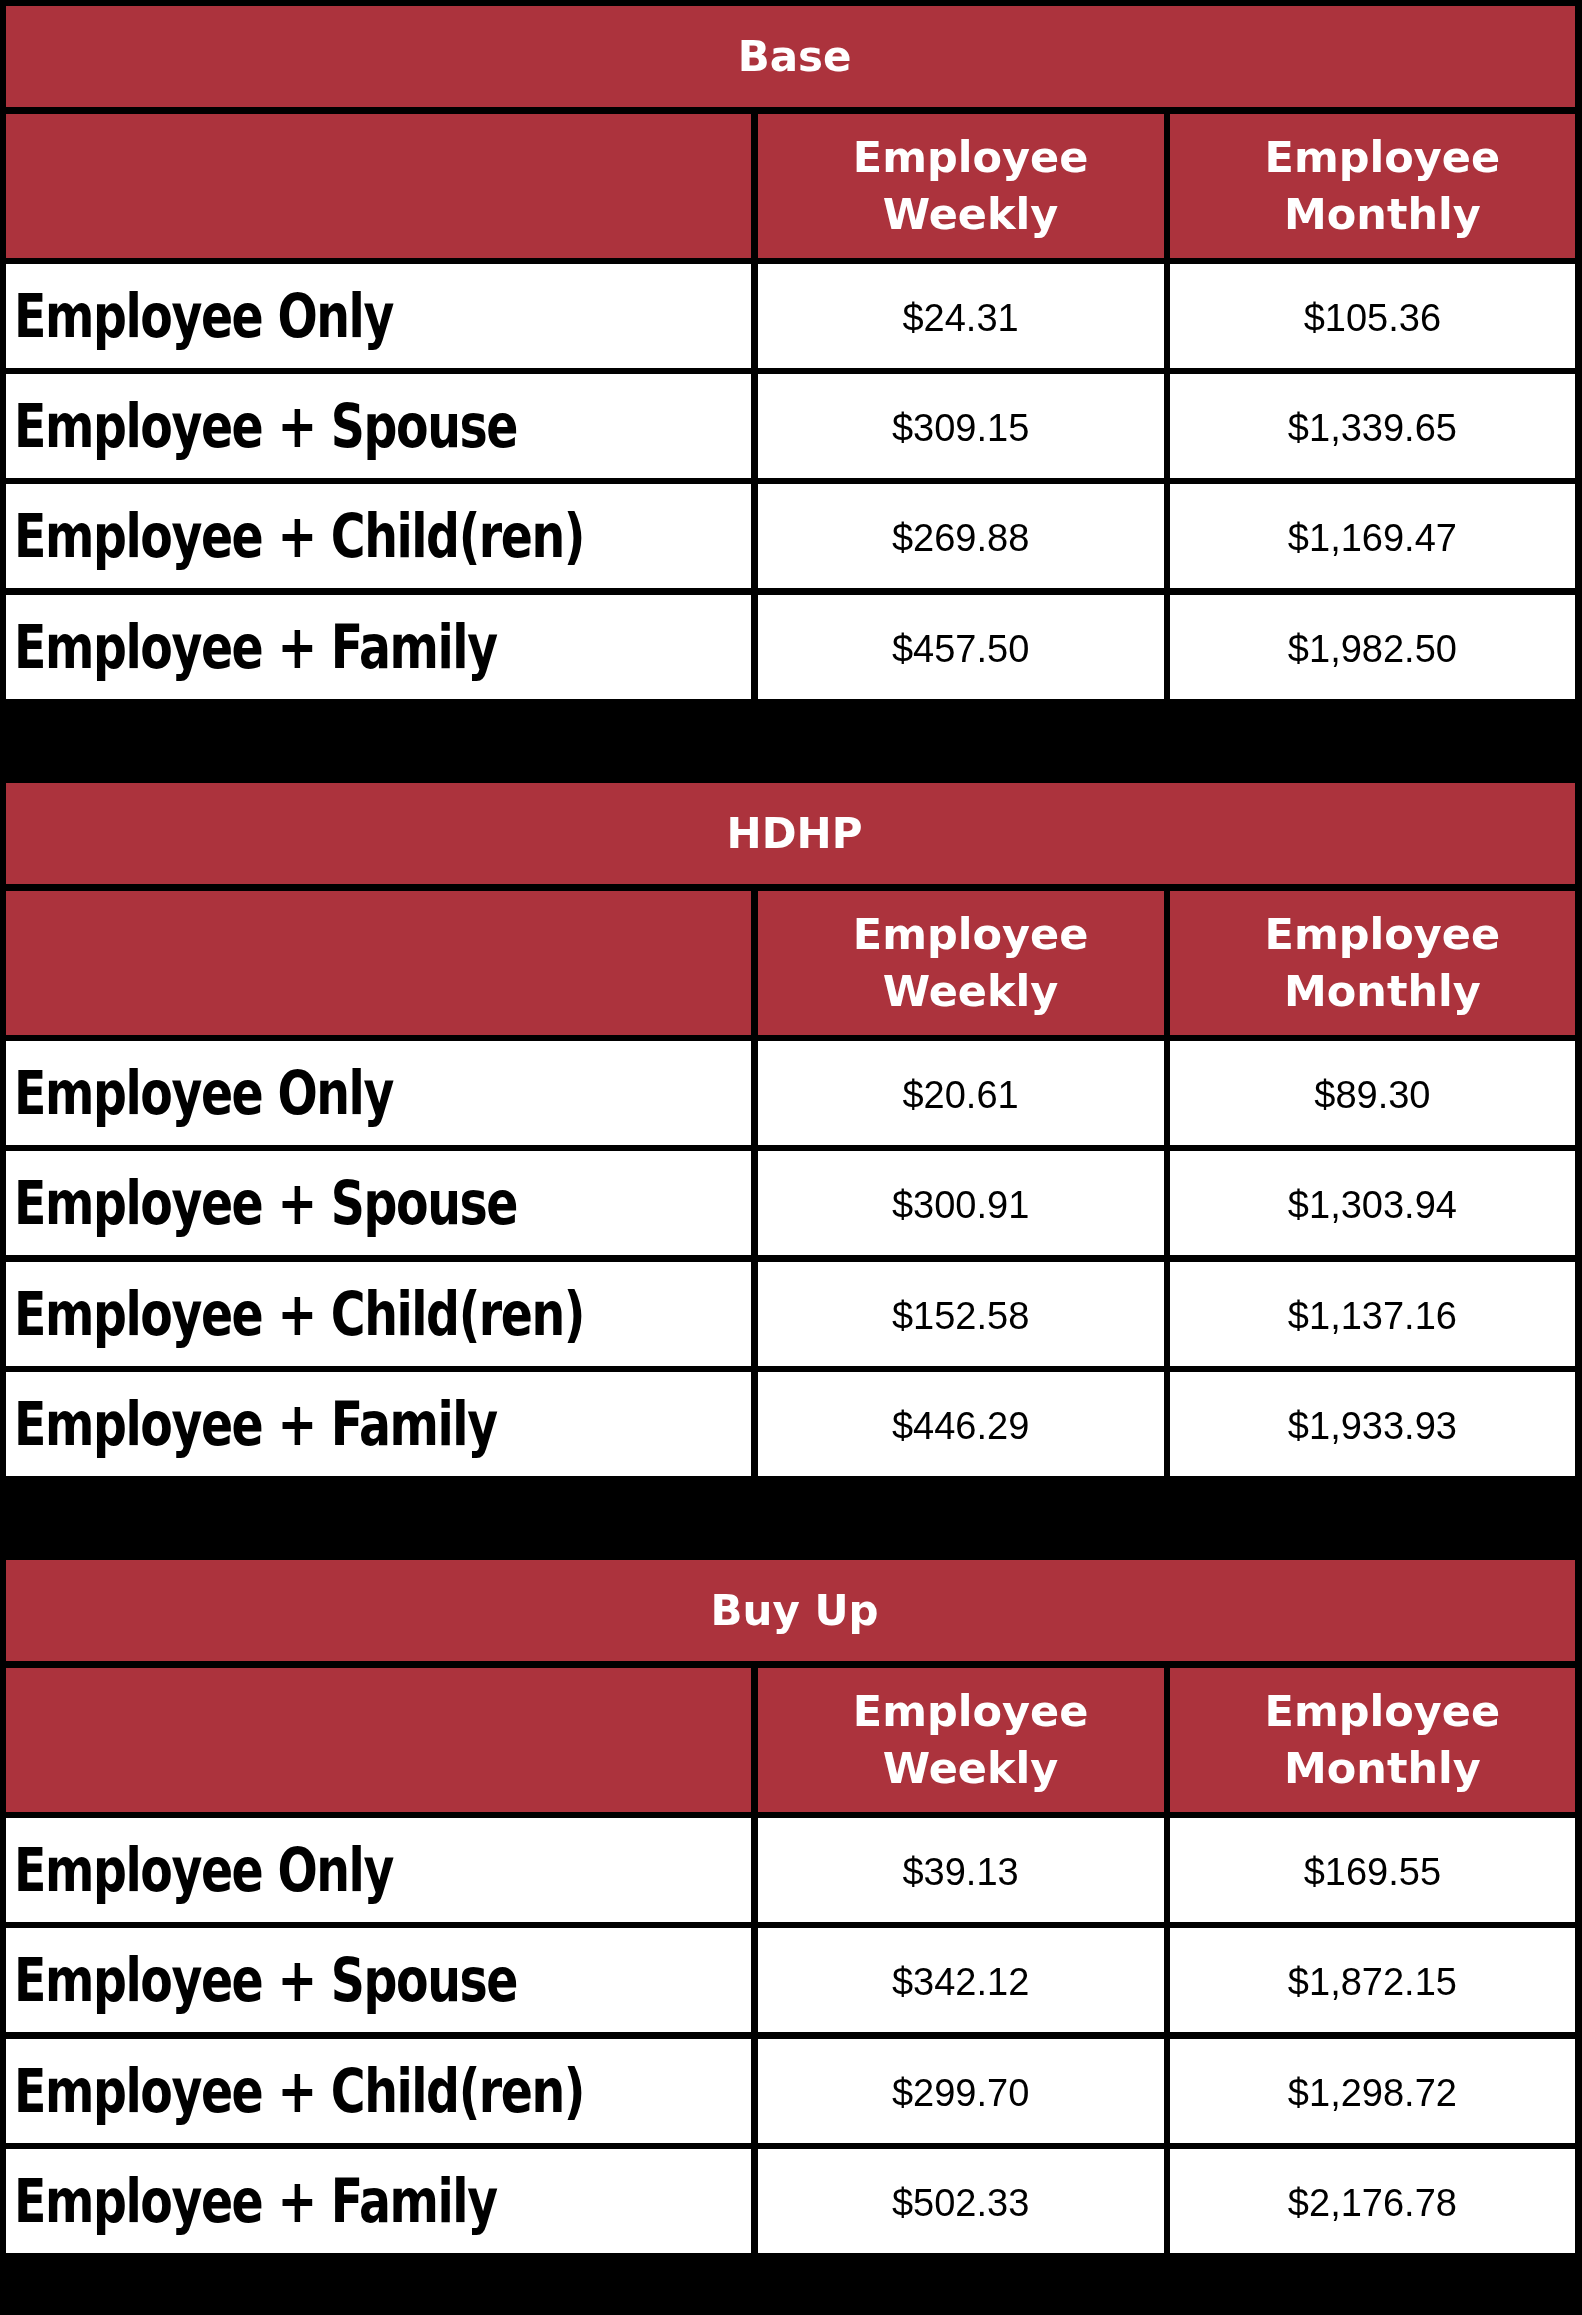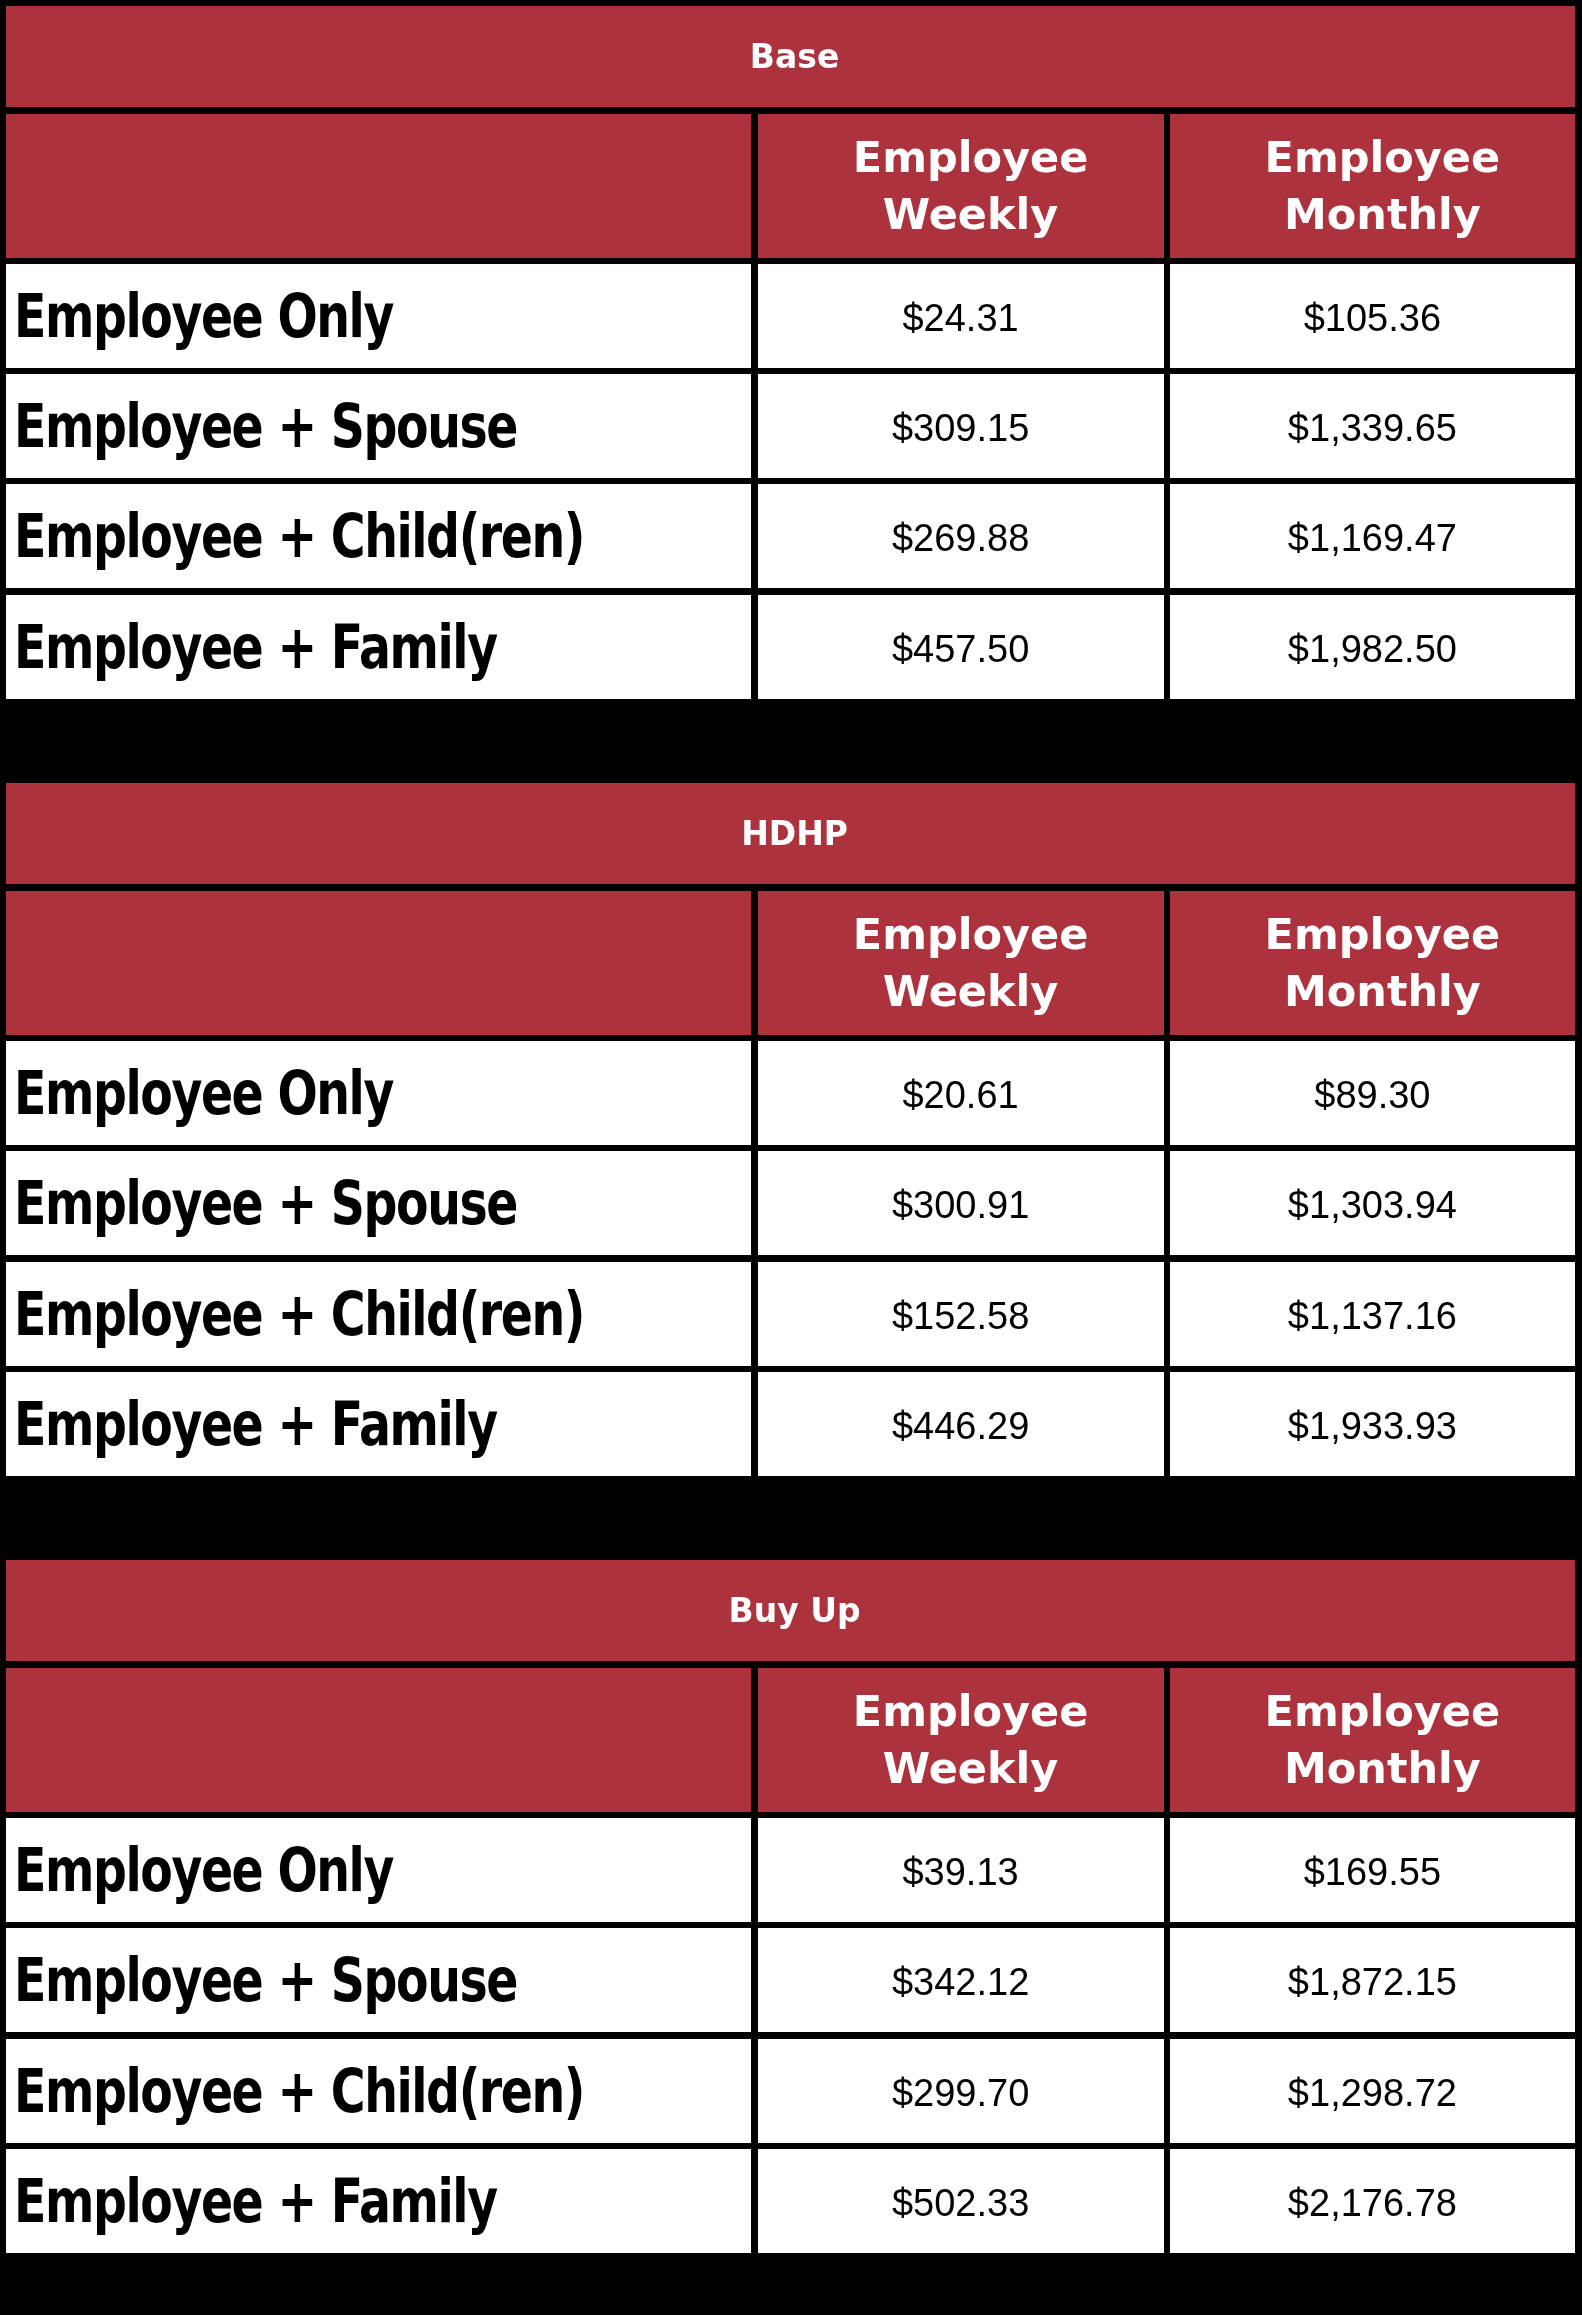--- a/index.html
+++ b/index.html
@@ -23,21 +23,21 @@
     padding:6.3px;
     background:var(--line);
   }
   .plan-table + .plan-table{margin-top:72px;}
   .cell{display:flex;align-items:center;}
   .title{
     grid-column:1 / -1;
     height:101px;
     background:var(--accent);
     color:var(--light);
-    font-size:33px;
+    font-size:42px;
     font-weight:bold;
     justify-content:center;
     letter-spacing:0px;
     padding-left:8px;
   }
   .hcell{
     height:144px;
     background:var(--accent);
     color:var(--light);
     font-size:43px;

